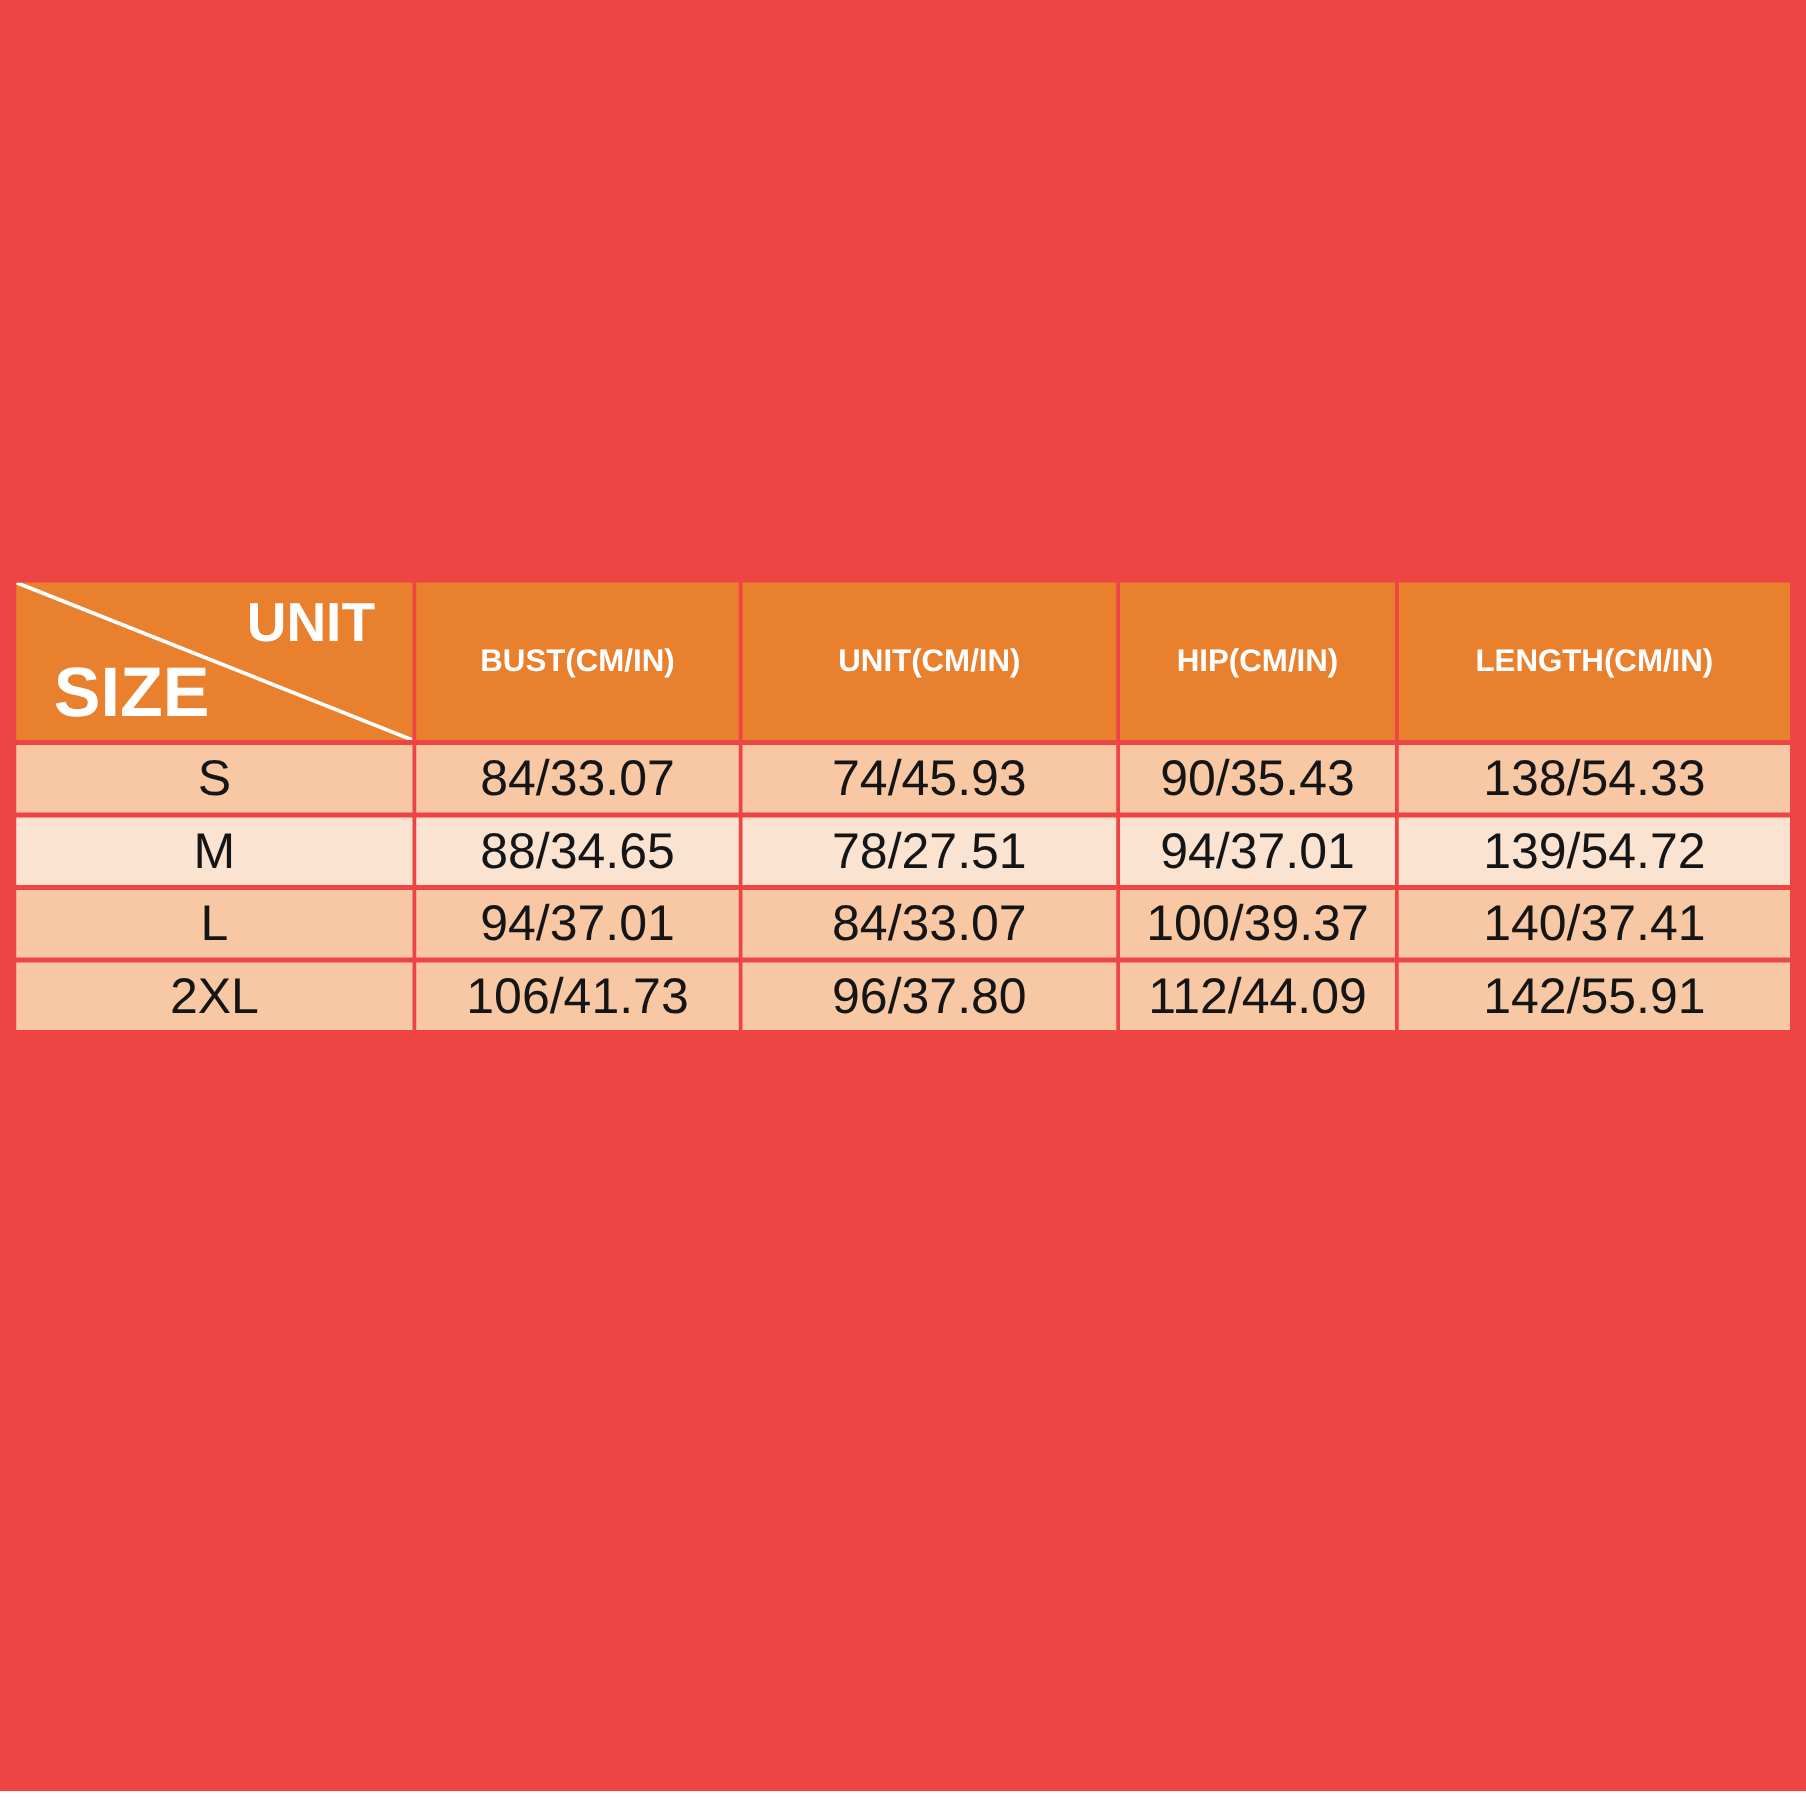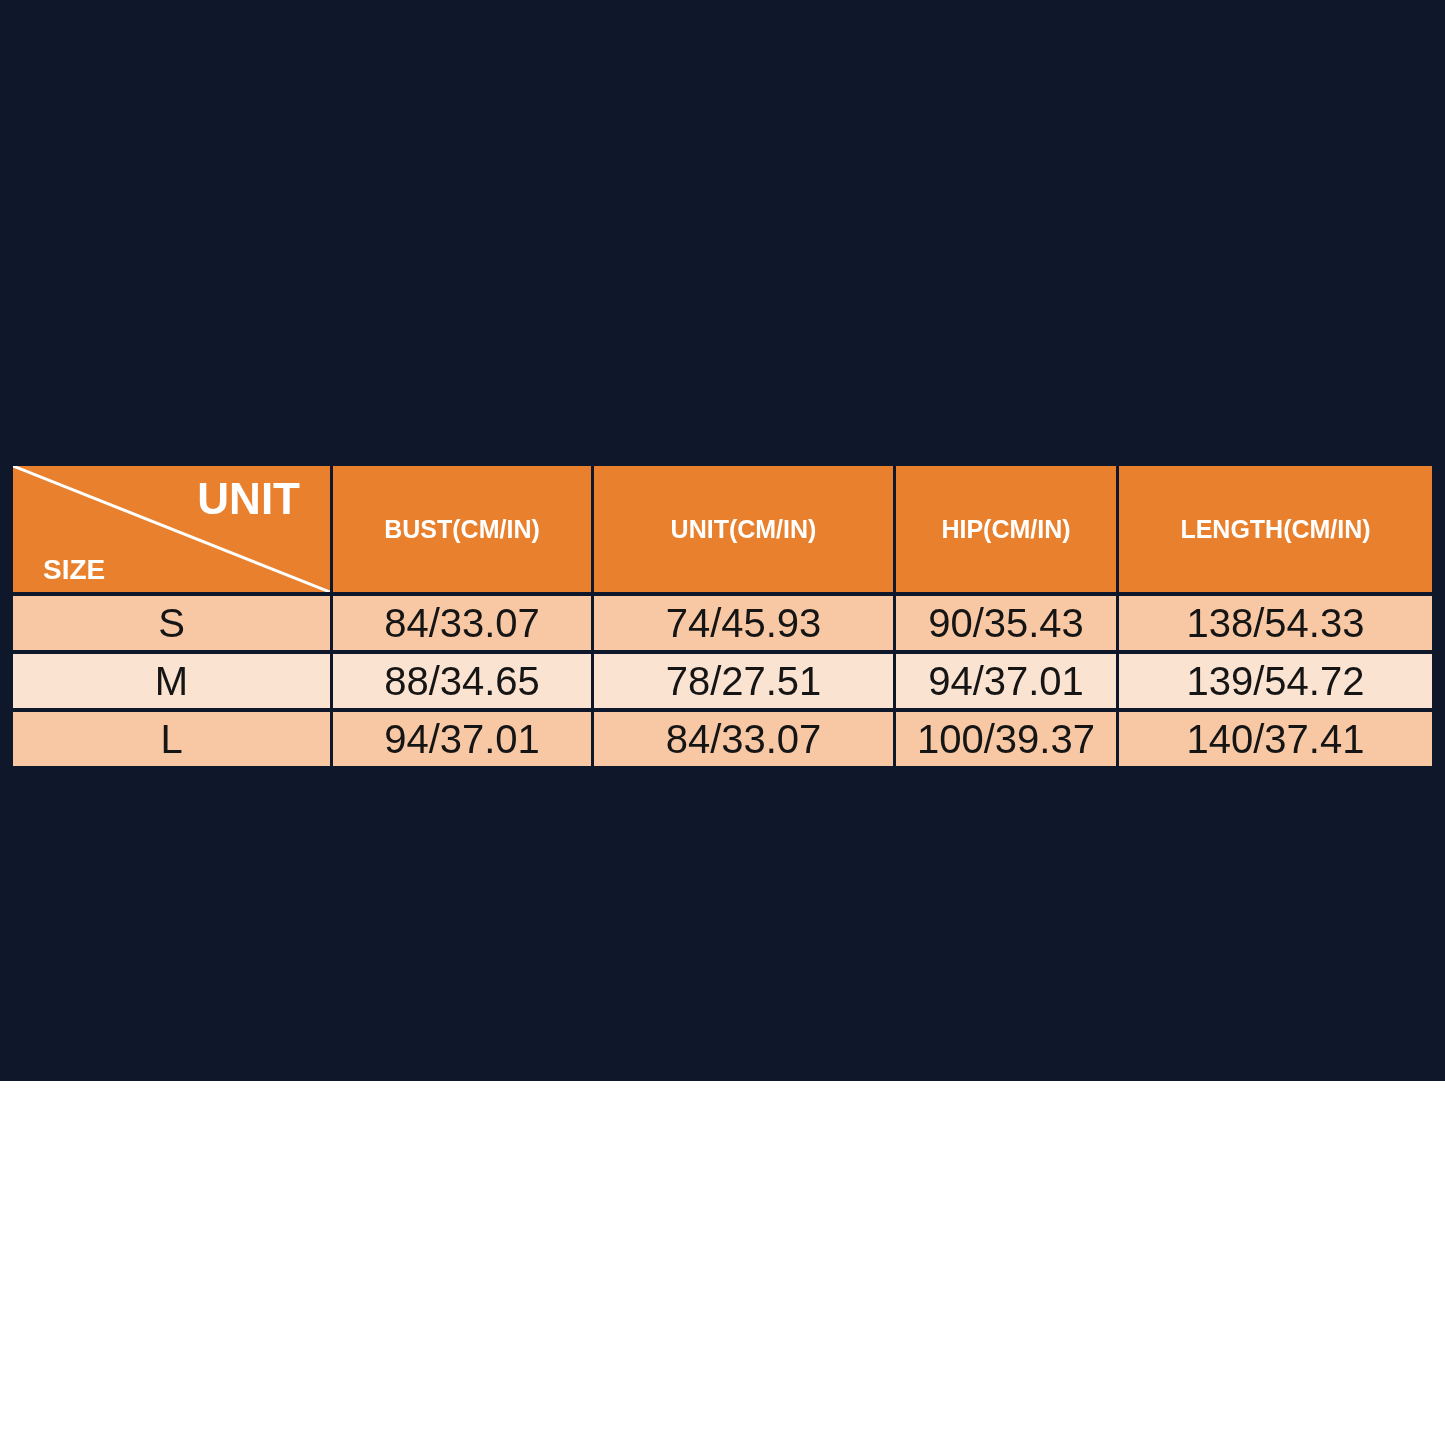--- a/index.html
+++ b/index.html
@@ -3,22 +3,22 @@
 <meta charset="utf-8">
 <style>
   html, body {
     margin: 0;
     padding: 0;
     background: #ffffff;
   }
   .canvas {
     position: relative;
     width: 1445px;
-    height: 1081px;
-    background: #0f172a;
+    height: 1433px;
+    background: #ef4444;
     font-family: "Liberation Sans", sans-serif;
     overflow: hidden;
   }
   table.size-chart {
     position: absolute;
     left: 10px;
     top: 462px;
     width: 1425px;
     border-collapse: separate;
     border-spacing: 3px 4px;
@@ -58,21 +58,21 @@
     color: #FFFFFF;
     font-weight: bold;
     font-size: 44px;
   }
   .corner-size {
     position: absolute;
     bottom: 6px;
     left: 30px;
     color: #FFFFFF;
     font-weight: bold;
-    font-size: 28px;
+    font-size: 56px;
   }
   td.data-cell {
     height: 54px;
     text-align: center;
     vertical-align: middle;
     font-size: 40px;
     color: #151515;
     line-height: 54px;
     white-space: nowrap;
   }
@@ -124,16 +124,23 @@
         <td class="data-cell">94/37.01</td>
         <td class="data-cell">139/54.72</td>
       </tr>
       <tr class="row-a">
         <td class="data-cell">L</td>
         <td class="data-cell">94/37.01</td>
         <td class="data-cell">84/33.07</td>
         <td class="data-cell">100/39.37</td>
         <td class="data-cell">140/37.41</td>
       </tr>
+      <tr class="row-a">
+        <td class="data-cell">2XL</td>
+        <td class="data-cell">106/41.73</td>
+        <td class="data-cell">96/37.80</td>
+        <td class="data-cell">112/44.09</td>
+        <td class="data-cell">142/55.91</td>
+      </tr>
     </tbody>
   </table>
 
 </div>
 
 </body></html>

